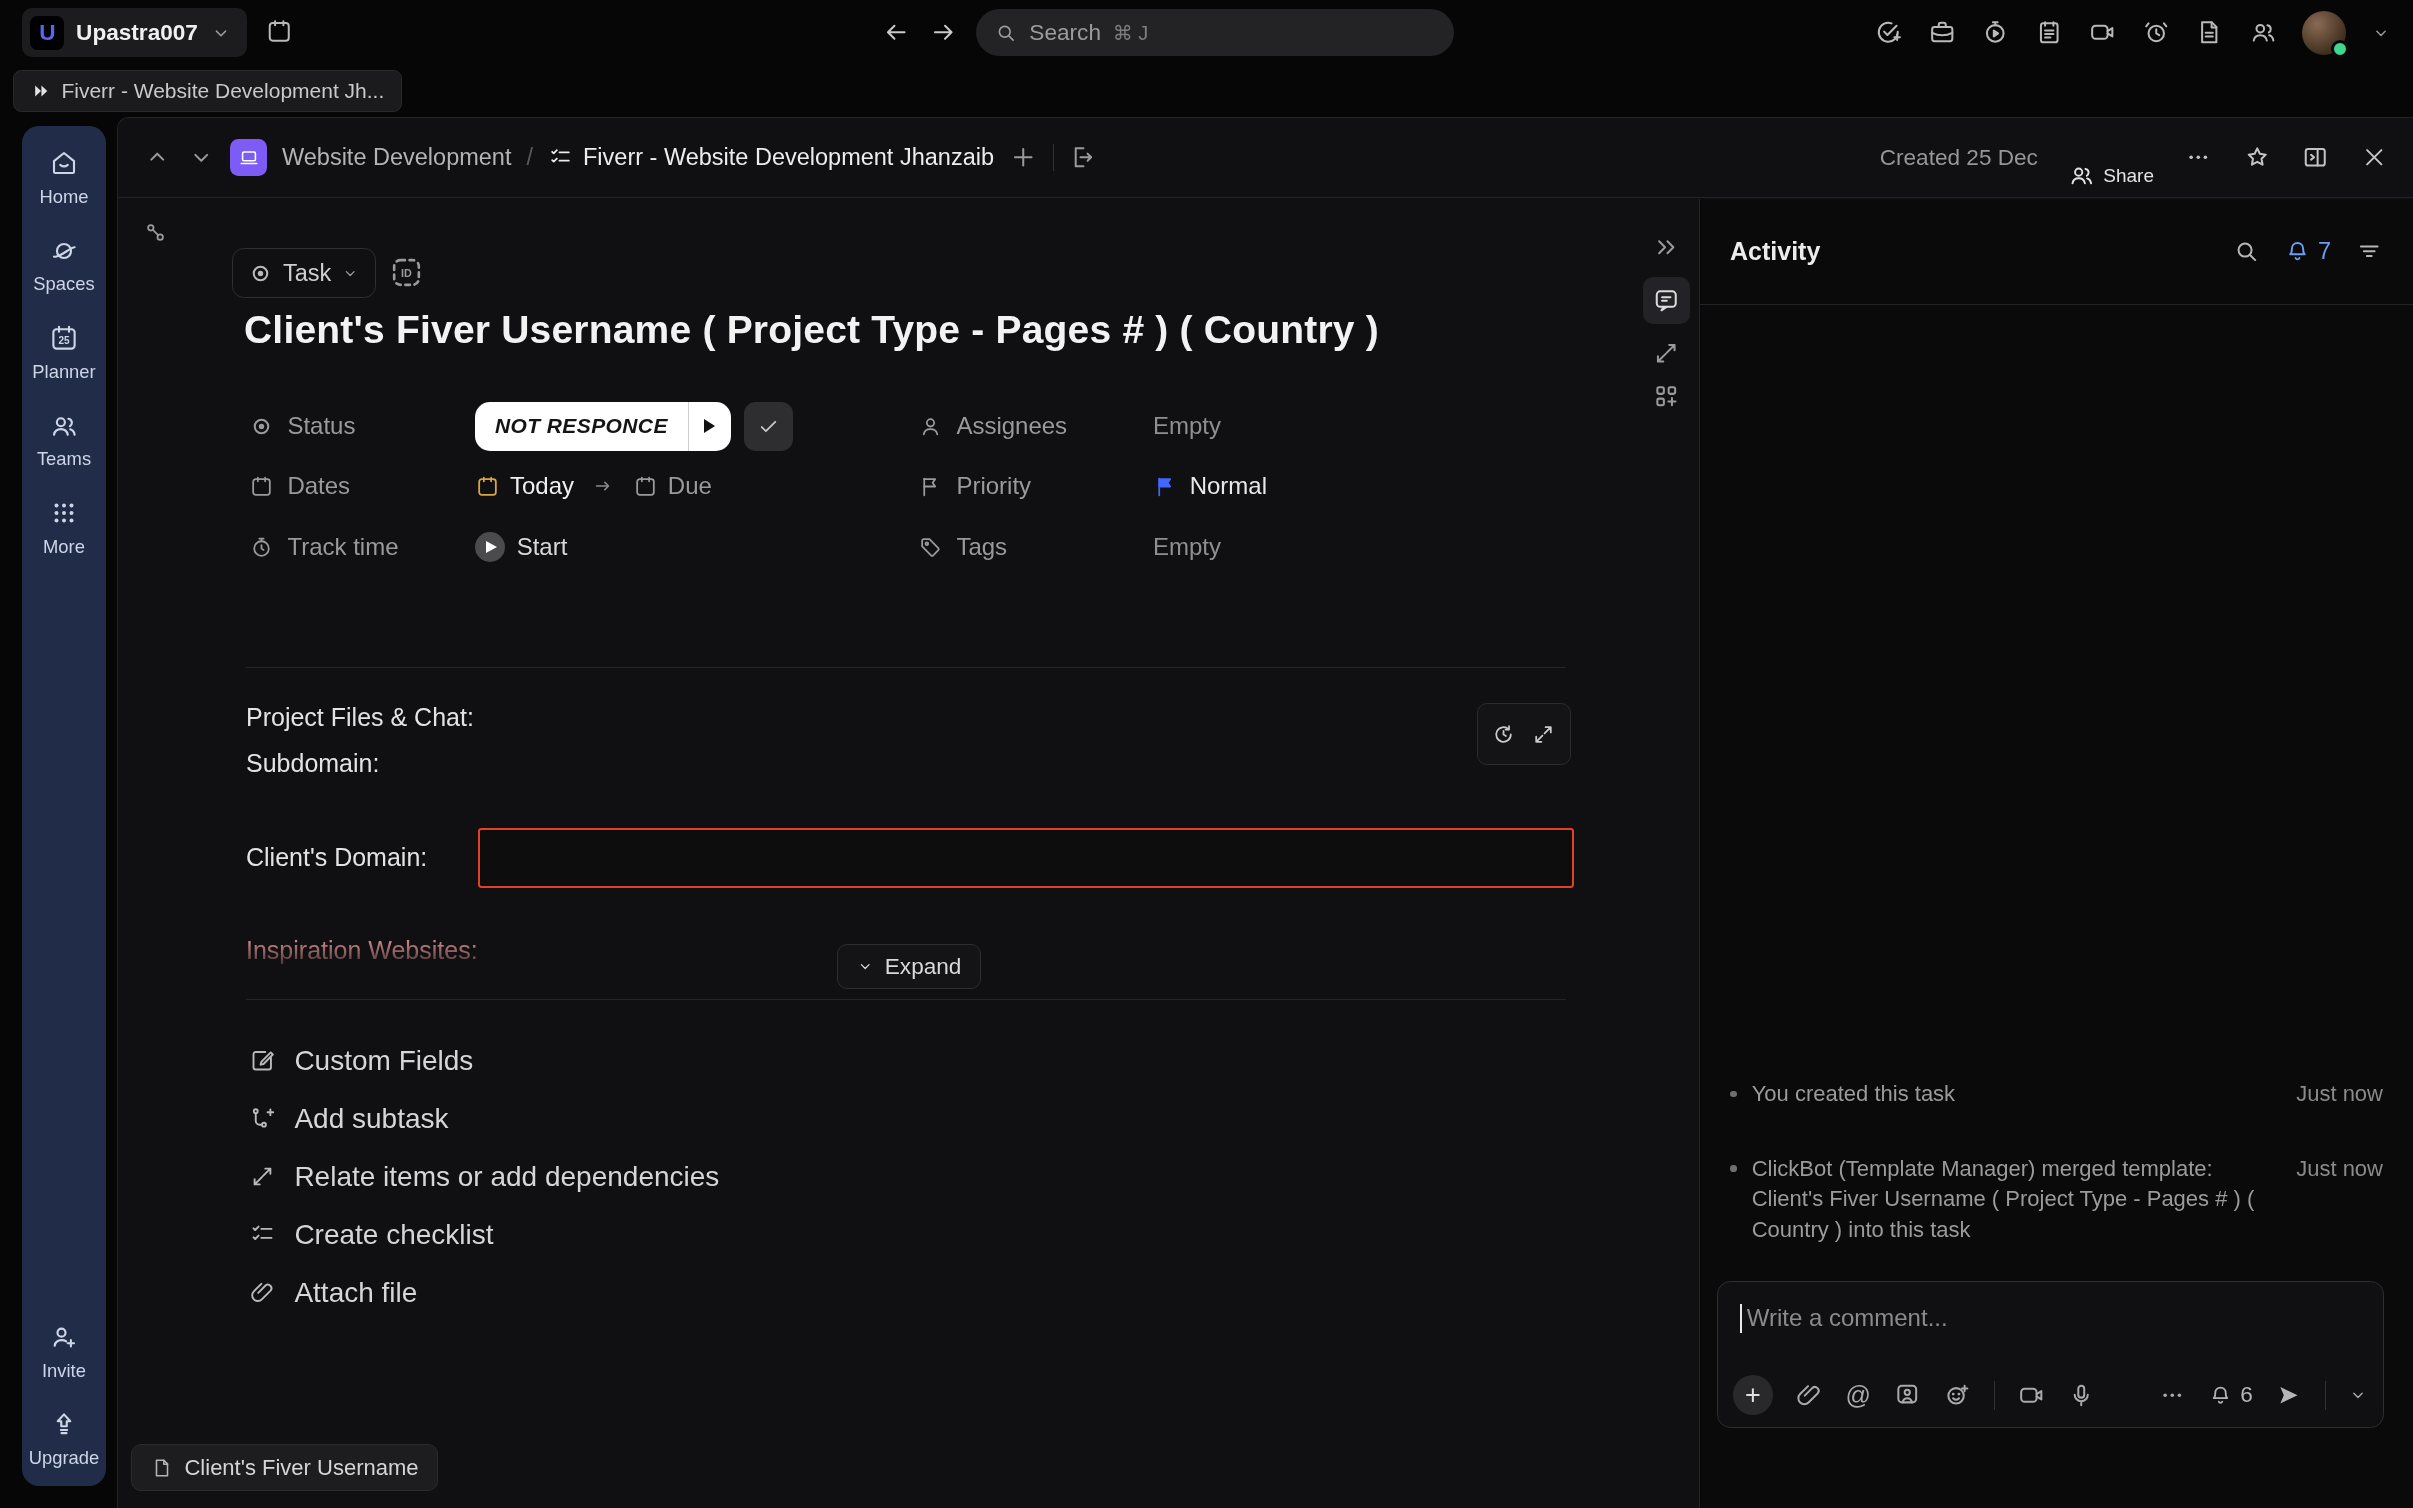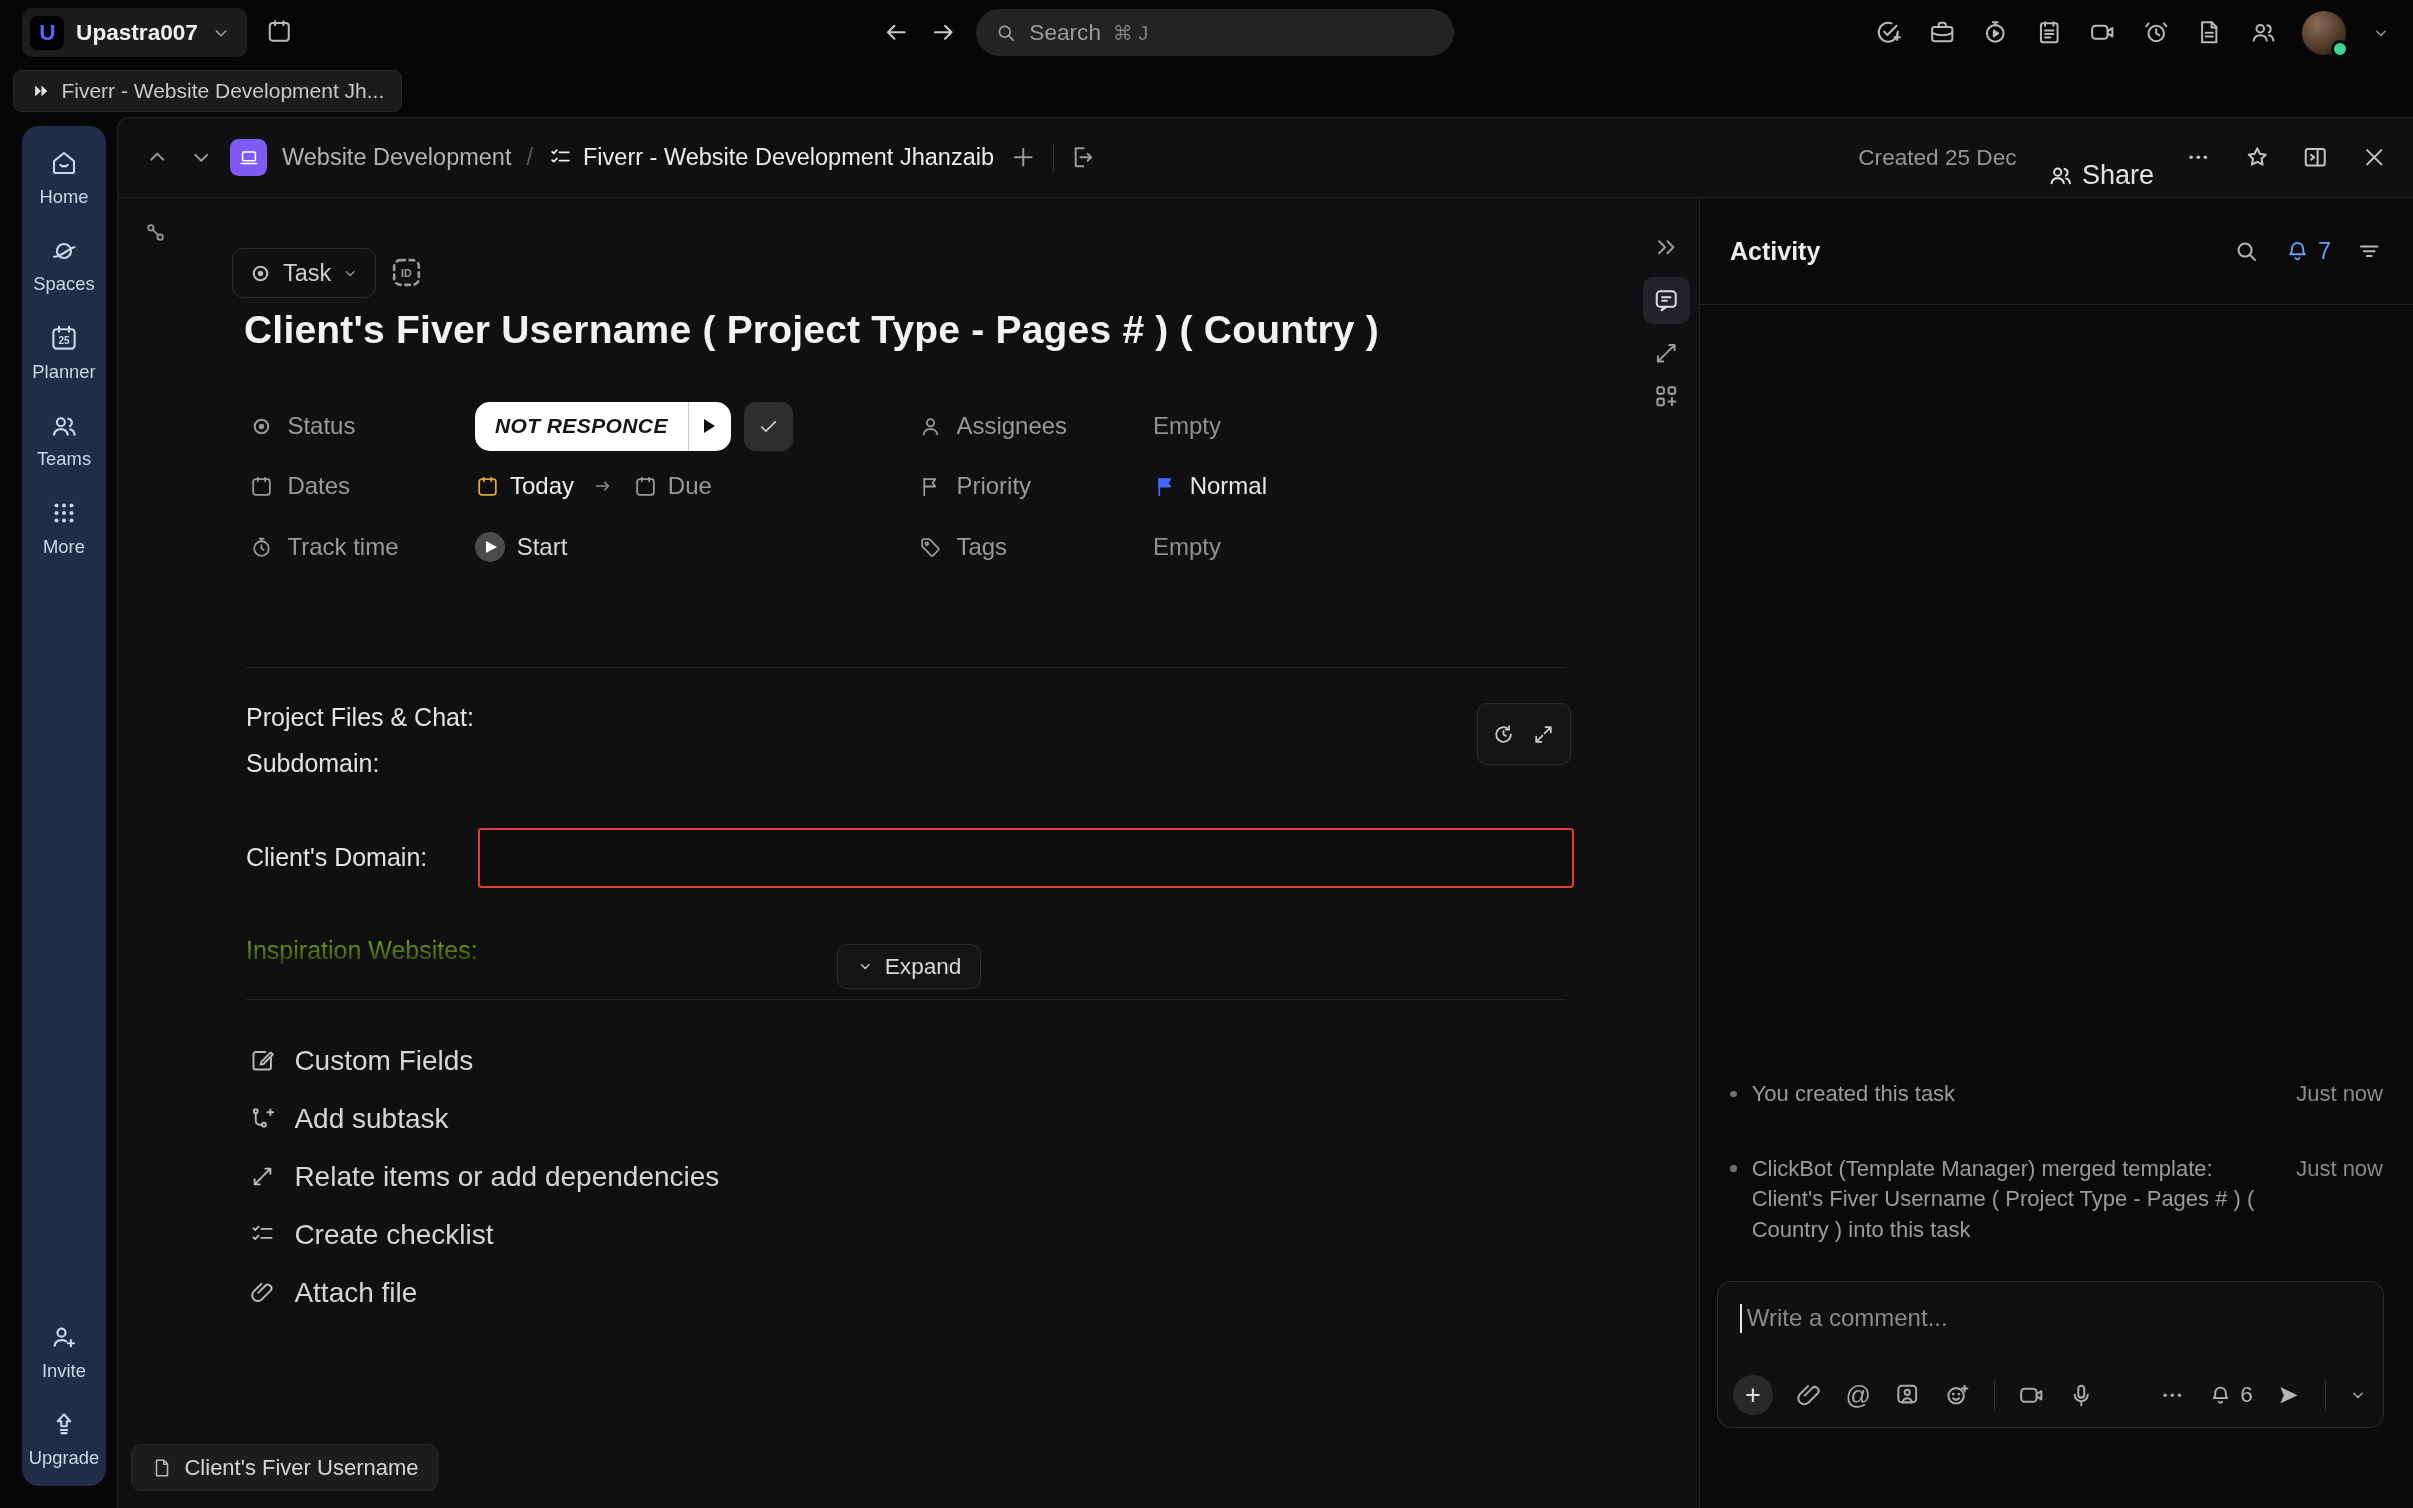--- a/index.html
+++ b/index.html
@@ -55,21 +55,21 @@
   .p-header .icbtn { color:#9a9a9a; cursor:pointer; }
   .crumb-tile { width:37px; height:37px; border-radius:8.4px; background:#7c5cf4; color:#fff;
                 display:flex; align-items:center; justify-content:center; cursor:pointer; }
   .crumb-tile svg { width:22px; height:22px; }
   .crumb-space { color:#b3b3b3; cursor:pointer; }
   .crumb-sep { color:#5a5a5a; }
   .crumb-task { color:#ececec; display:flex; align-items:center; gap:10px; cursor:pointer; }
   .vdiv { width:0.8px; height:27px; background:#333; }
   .ph-right { margin-left:auto; display:flex; align-items:center; gap:30px; color:#c3c3c3; }
   .created { color:#969696; font-size:22.6px; }
-  .share { display:flex; align-items:center; gap:8.4px; color:#e3e3e3; font-size:27px; cursor:pointer;margin-top:36px; }
+  .share { display:flex; align-items:center; gap:8.4px; color:#e3e3e3; font-size:19px; cursor:pointer;margin-top:36px; }
 
   .p-body { position:absolute; top:81px; left:0; right:0; bottom:0; display:flex; }
   .content { position:relative; flex:1; }
   .rail { width:65px; display:flex; flex-direction:column; align-items:center;
           padding-top:34px; gap:15px; color:#9a9a9a; }
   .rail > * { cursor:pointer; }
   .rail .active { background:#232327; border-radius:10px; width:47px; height:47px;
                   display:flex; align-items:center; justify-content:center; color:#dcdcdc; }
 
   
@@ -107,21 +107,21 @@
   .play-c i { width:0; height:0; border-left:11px solid #fff; border-top:6.7px solid transparent;
               border-bottom:6.7px solid transparent; margin-left:2.5px; }
   .prio-val { display:flex; align-items:center; gap:11.7px; color:#e8e8e8; cursor:pointer; }
 
   .d-div { position:absolute; left:128px; width:1320px; height:0.8px; background:#242426; }
   .hist-group { position:absolute; left:1359px; top:504px; height:62px; border:0.8px solid #2c2c2e;
                 background:#141416; border-radius:10px; display:flex; align-items:center;
                 gap:15px; padding:0 13.4px; color:#c9c9c9; }
   .hist-group svg { width:25px; height:25px; cursor:pointer; }
   .d-line { position:absolute; left:128px; font-size:25px; color:#e3e3e3; }
-  .d-faded { color:#84cc16;
+  .d-faded { color:#fca5a5;
              -webkit-mask-image:linear-gradient(to bottom, rgba(0,0,0,.9), rgba(0,0,0,.25));
              mask-image:linear-gradient(to bottom, rgba(0,0,0,.9), rgba(0,0,0,.25)); }
   .red-box { position:absolute; left:360px; top:629px; width:1096px; height:60px;
              border:2.5px solid #e2402b; border-radius:3.4px; background:#0d0d0e; cursor:text; }
   .expand-btn { position:absolute; left:719px; top:745px; height:45px; padding:0 18.4px;
                 background:#141416; border:0.8px solid #2e2e30; border-radius:10px;
                 display:flex; align-items:center; gap:10px; font-size:22.6px; color:#d9d9d9; cursor:pointer; }
   .expand-btn svg { width:18.4px; height:18.4px; }
 
   .actions { position:absolute; left:131px; top:842px; display:flex; flex-direction:column; }

